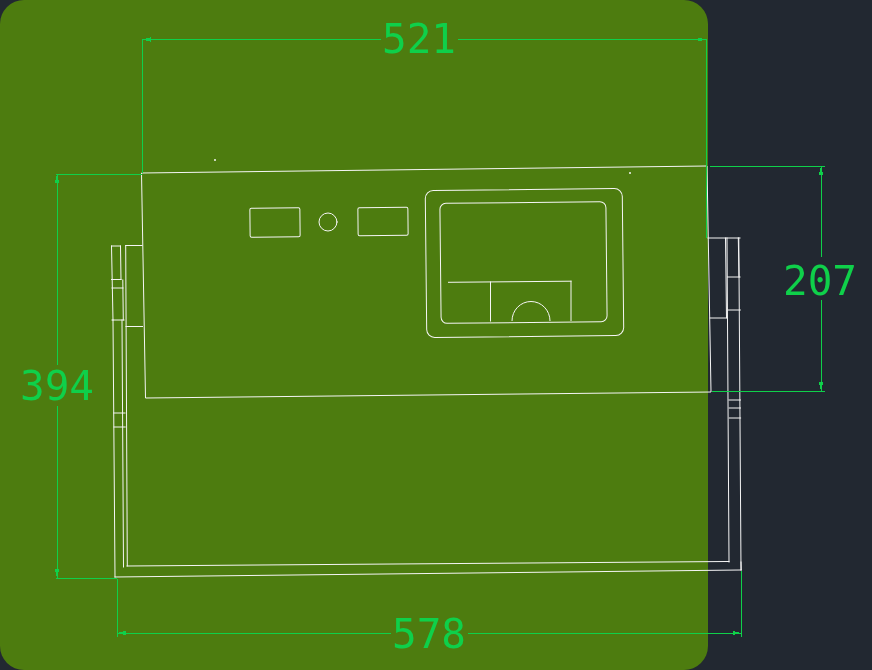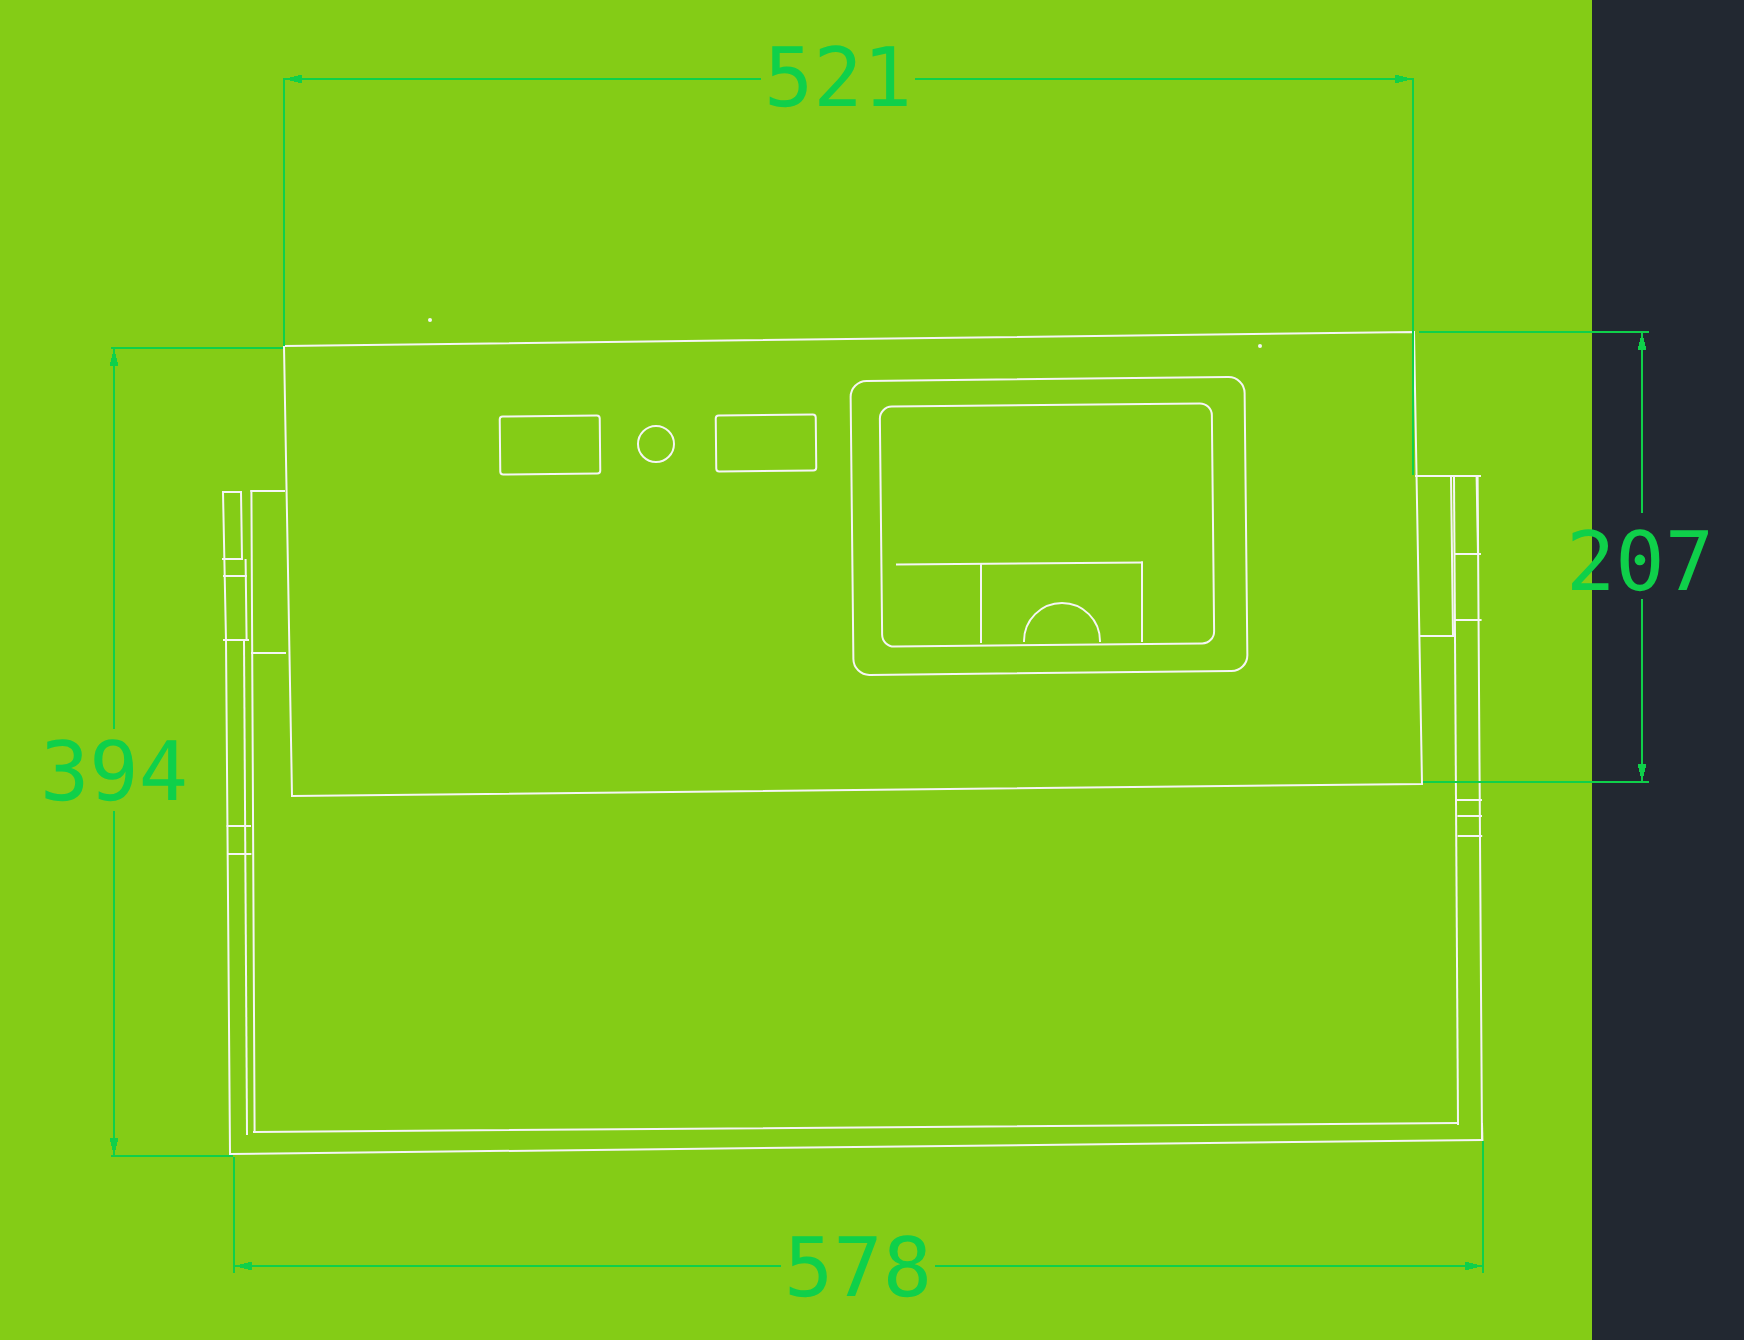--- a/index.html
+++ b/index.html
@@ -5,23 +5,24 @@
   html, body {
     margin: 0;
     padding: 0;
     width: 872px;
     height: 670px;
     overflow: hidden;
     background: #222831;
   }
   .viewport {
     position: relative;
-    width: 796px;
+    width: 708px;
     height: 670px;
-    background: #84cc16;
+    background: #4d7c0f;
+    border-radius: 24px;
   }
   svg { display: block; }
   .dim-text {
     font-family: "DejaVu Sans Mono", "Liberation Mono", monospace;
     font-size: 41px;
     font-weight: 400;
     letter-spacing: 0px;
   }
 </style>
 </head>

